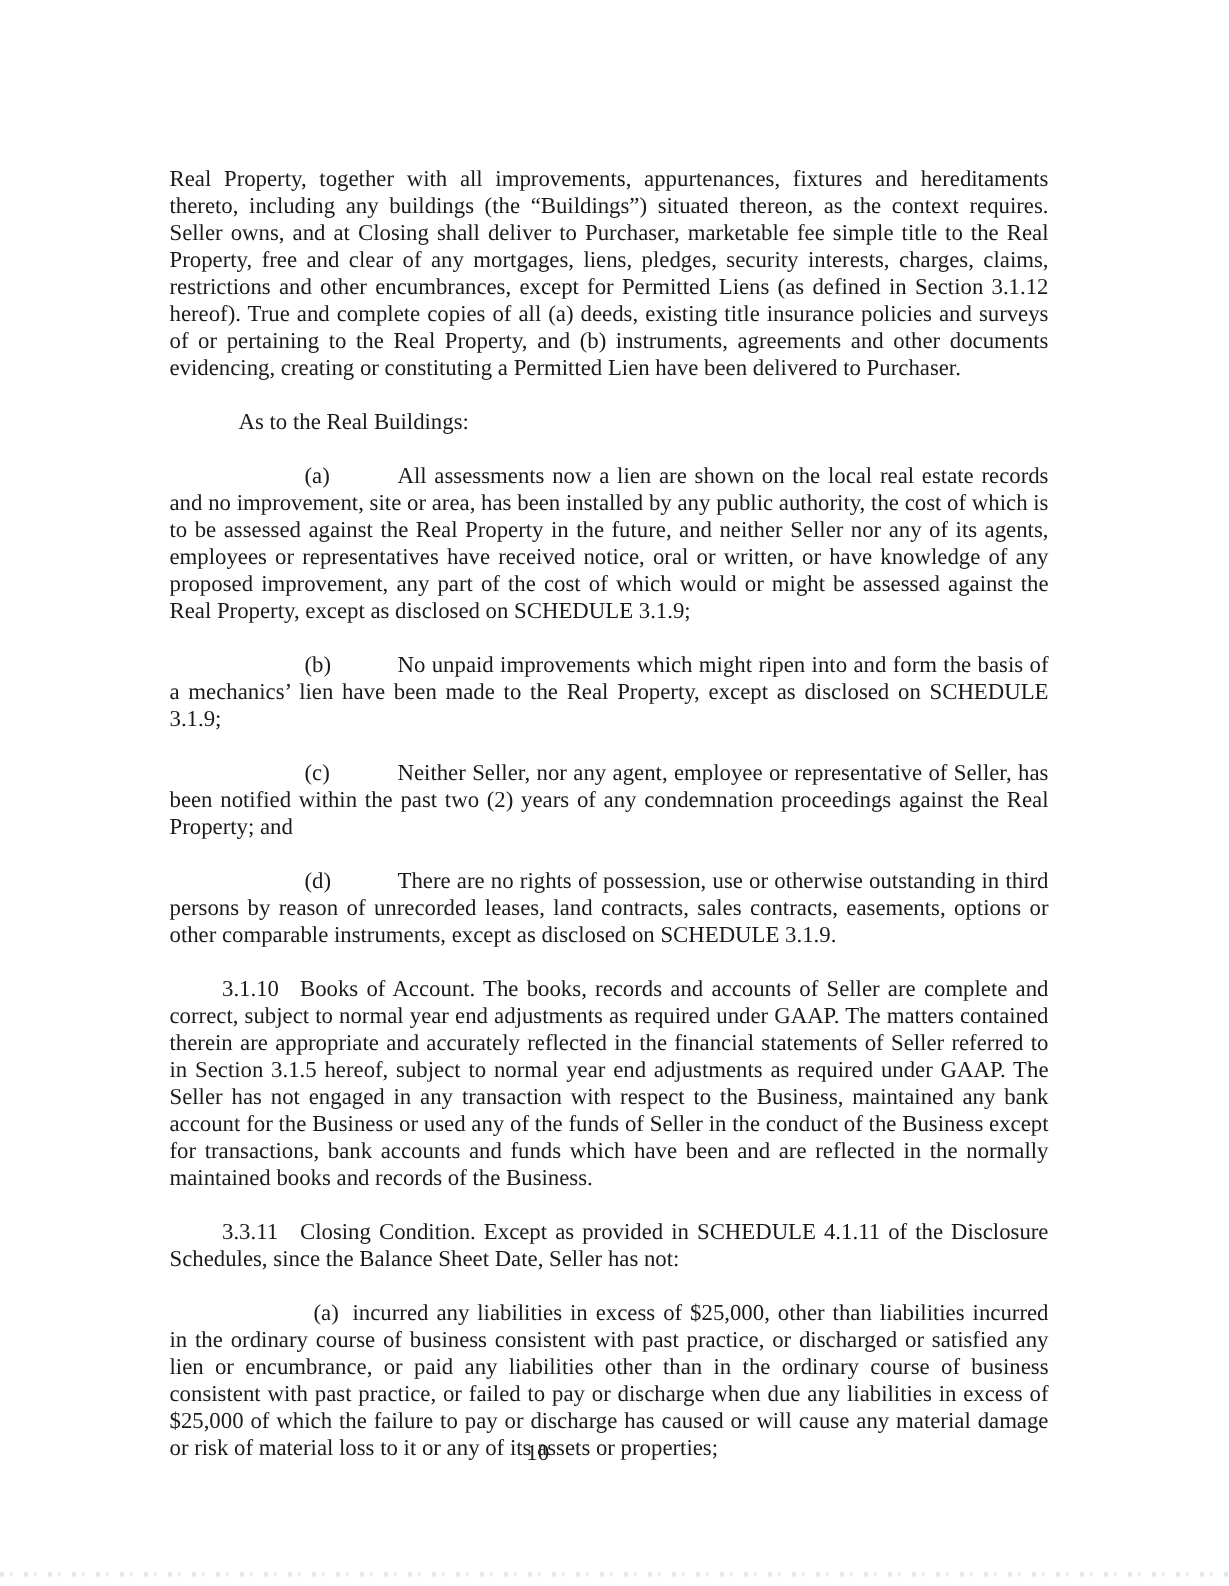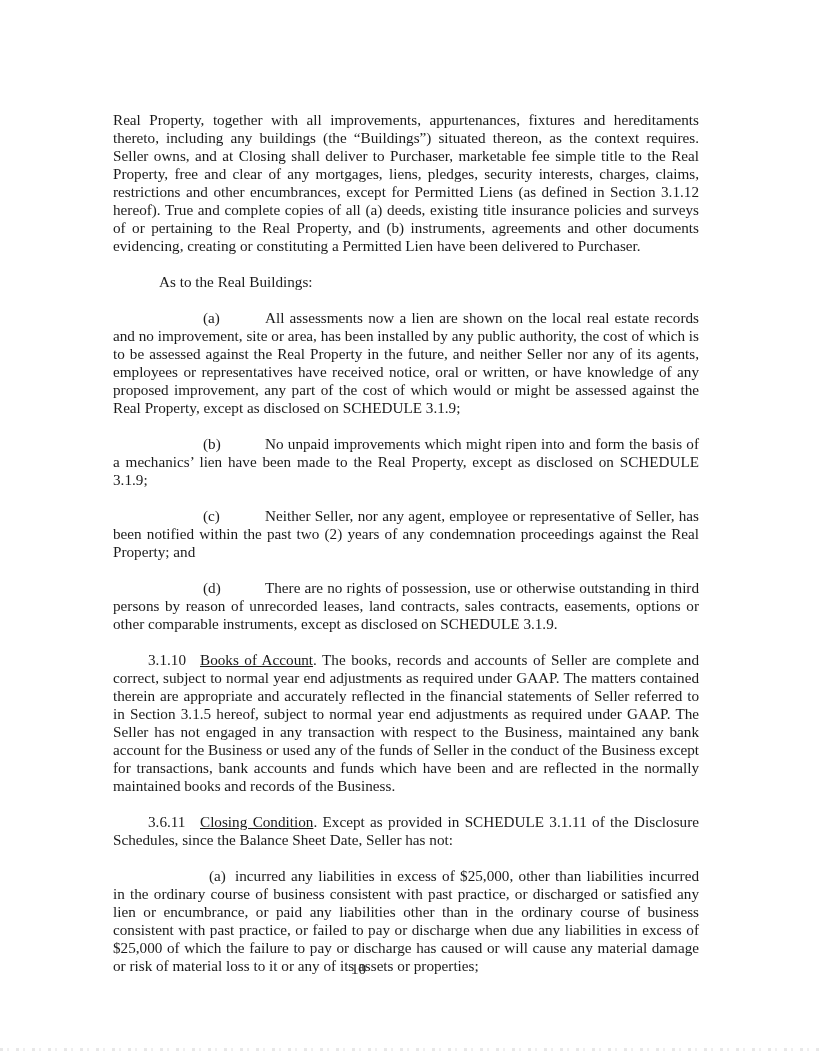--- a/index.html
+++ b/index.html
@@ -40,21 +40,21 @@
       display: inline-block;
       margin-left: 96px;
       width: 26px;
       text-indent: 0;
     }
     .sec-num {
       display: inline-block;
       margin-left: 35px;
       width: 52px;
     }
-    .u { text-decoration: underline; }
+    .u { }
     .page-number {
       position: absolute;
       top: 960px;
       left: 0;
       width: 717px;
       text-align: center;
       font-size: 15.2px;
       font-family: "Liberation Serif", serif;
     }
     .scan-edge {
@@ -79,21 +79,21 @@
   <p class="gap"><span class="sub-label">(a)</span><span>All assessments now a lien are shown on the local real estate records and no improvement, site or area, has been installed by any public authority, the cost of which is to be assessed against the Real Property in the future, and neither Seller nor any of its agents, employees or representatives have received notice, oral or written, or have knowledge of any proposed improvement, any part of the cost of which would or might be assessed against the Real Property, except as disclosed on SCHEDULE 3.1.9;</span></p>
 
   <p class="gap"><span class="sub-label">(b)</span><span>No unpaid improvements which might ripen into and form the basis of a mechanics’ lien have been made to the Real Property, except as disclosed on SCHEDULE 3.1.9;</span></p>
 
   <p class="gap"><span class="sub-label">(c)</span><span>Neither Seller, nor any agent, employee or representative of Seller, has been notified within the past two (2) years of any condemnation proceedings against the Real Property; and</span></p>
 
   <p class="gap"><span class="sub-label">(d)</span><span>There are no rights of possession, use or otherwise outstanding in third persons by reason of unrecorded leases, land contracts, sales contracts, easements, options or other comparable instruments, except as disclosed on SCHEDULE 3.1.9.</span></p>
 
   <p class="gap"><span class="sec-num">3.1.10</span><span class="u">Books of Account</span><span>. The books, records and accounts of Seller are complete and correct, subject to normal year end adjustments as required under GAAP. The matters contained therein are appropriate and accurately reflected in the financial statements of Seller referred to in Section 3.1.5 hereof, subject to normal year end adjustments as required under GAAP. The Seller has not engaged in any transaction with respect to the Business, maintained any bank account for the Business or used any of the funds of Seller in the conduct of the Business except for transactions, bank accounts and funds which have been and are reflected in the normally maintained books and records of the Business.</span></p>
 
-  <p class="gap"><span class="sec-num">3.6.11</span><span class="u">Closing Condition</span><span>. Except as provided in SCHEDULE 3.1.11 of the Disclosure Schedules, since the Balance Sheet Date, Seller has not:</span></p>
+  <p class="gap"><span class="sec-num">3.3.11</span><span class="u">Closing Condition</span><span>. Except as provided in SCHEDULE 4.1.11 of the Disclosure Schedules, since the Balance Sheet Date, Seller has not:</span></p>
 
   <p class="gap"><span class="sub-label-narrow">(a)</span><span>incurred any liabilities in excess of $25,000, other than liabilities incurred in the ordinary course of business consistent with past practice, or discharged or satisfied any lien or encumbrance, or paid any liabilities other than in the ordinary course of business consistent with past practice, or failed to pay or discharge when due any liabilities in excess of $25,000 of which the failure to pay or discharge has caused or will cause any material damage or risk of material loss to it or any of its assets or properties;</span></p>
 
 </div>
 
 <div class="page-number">10</div>
 
 <div class="scan-edge"></div>
 
 </body></html>

